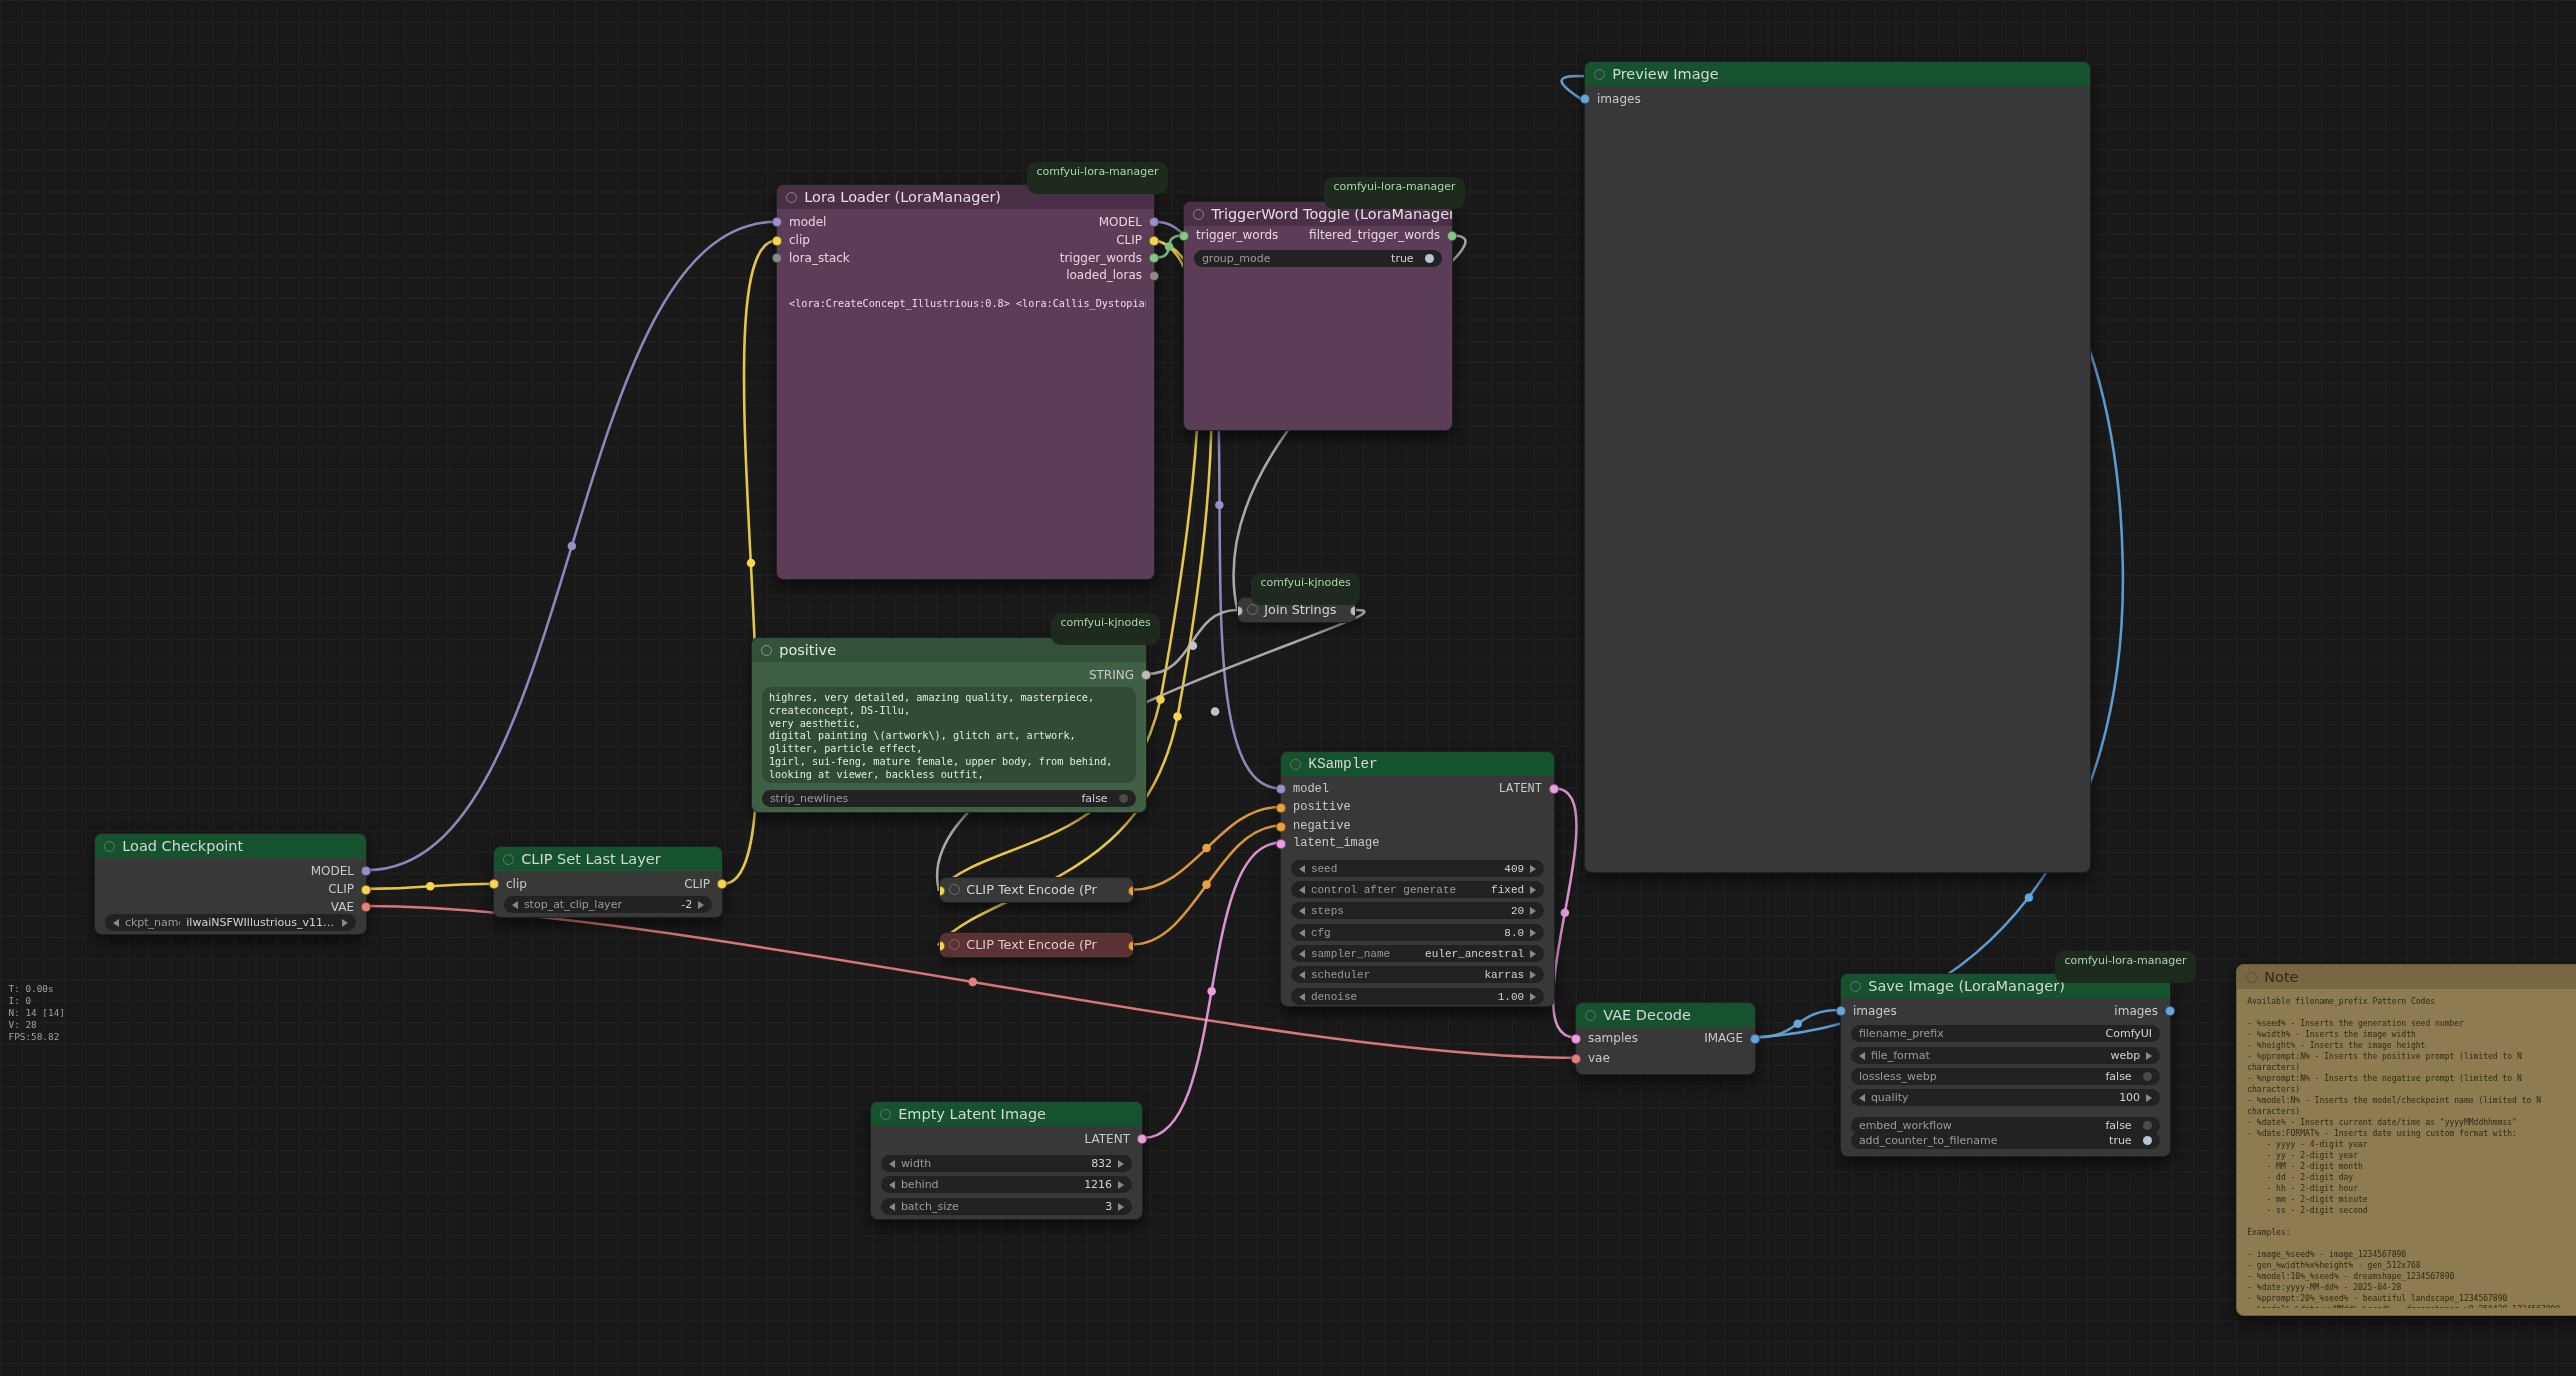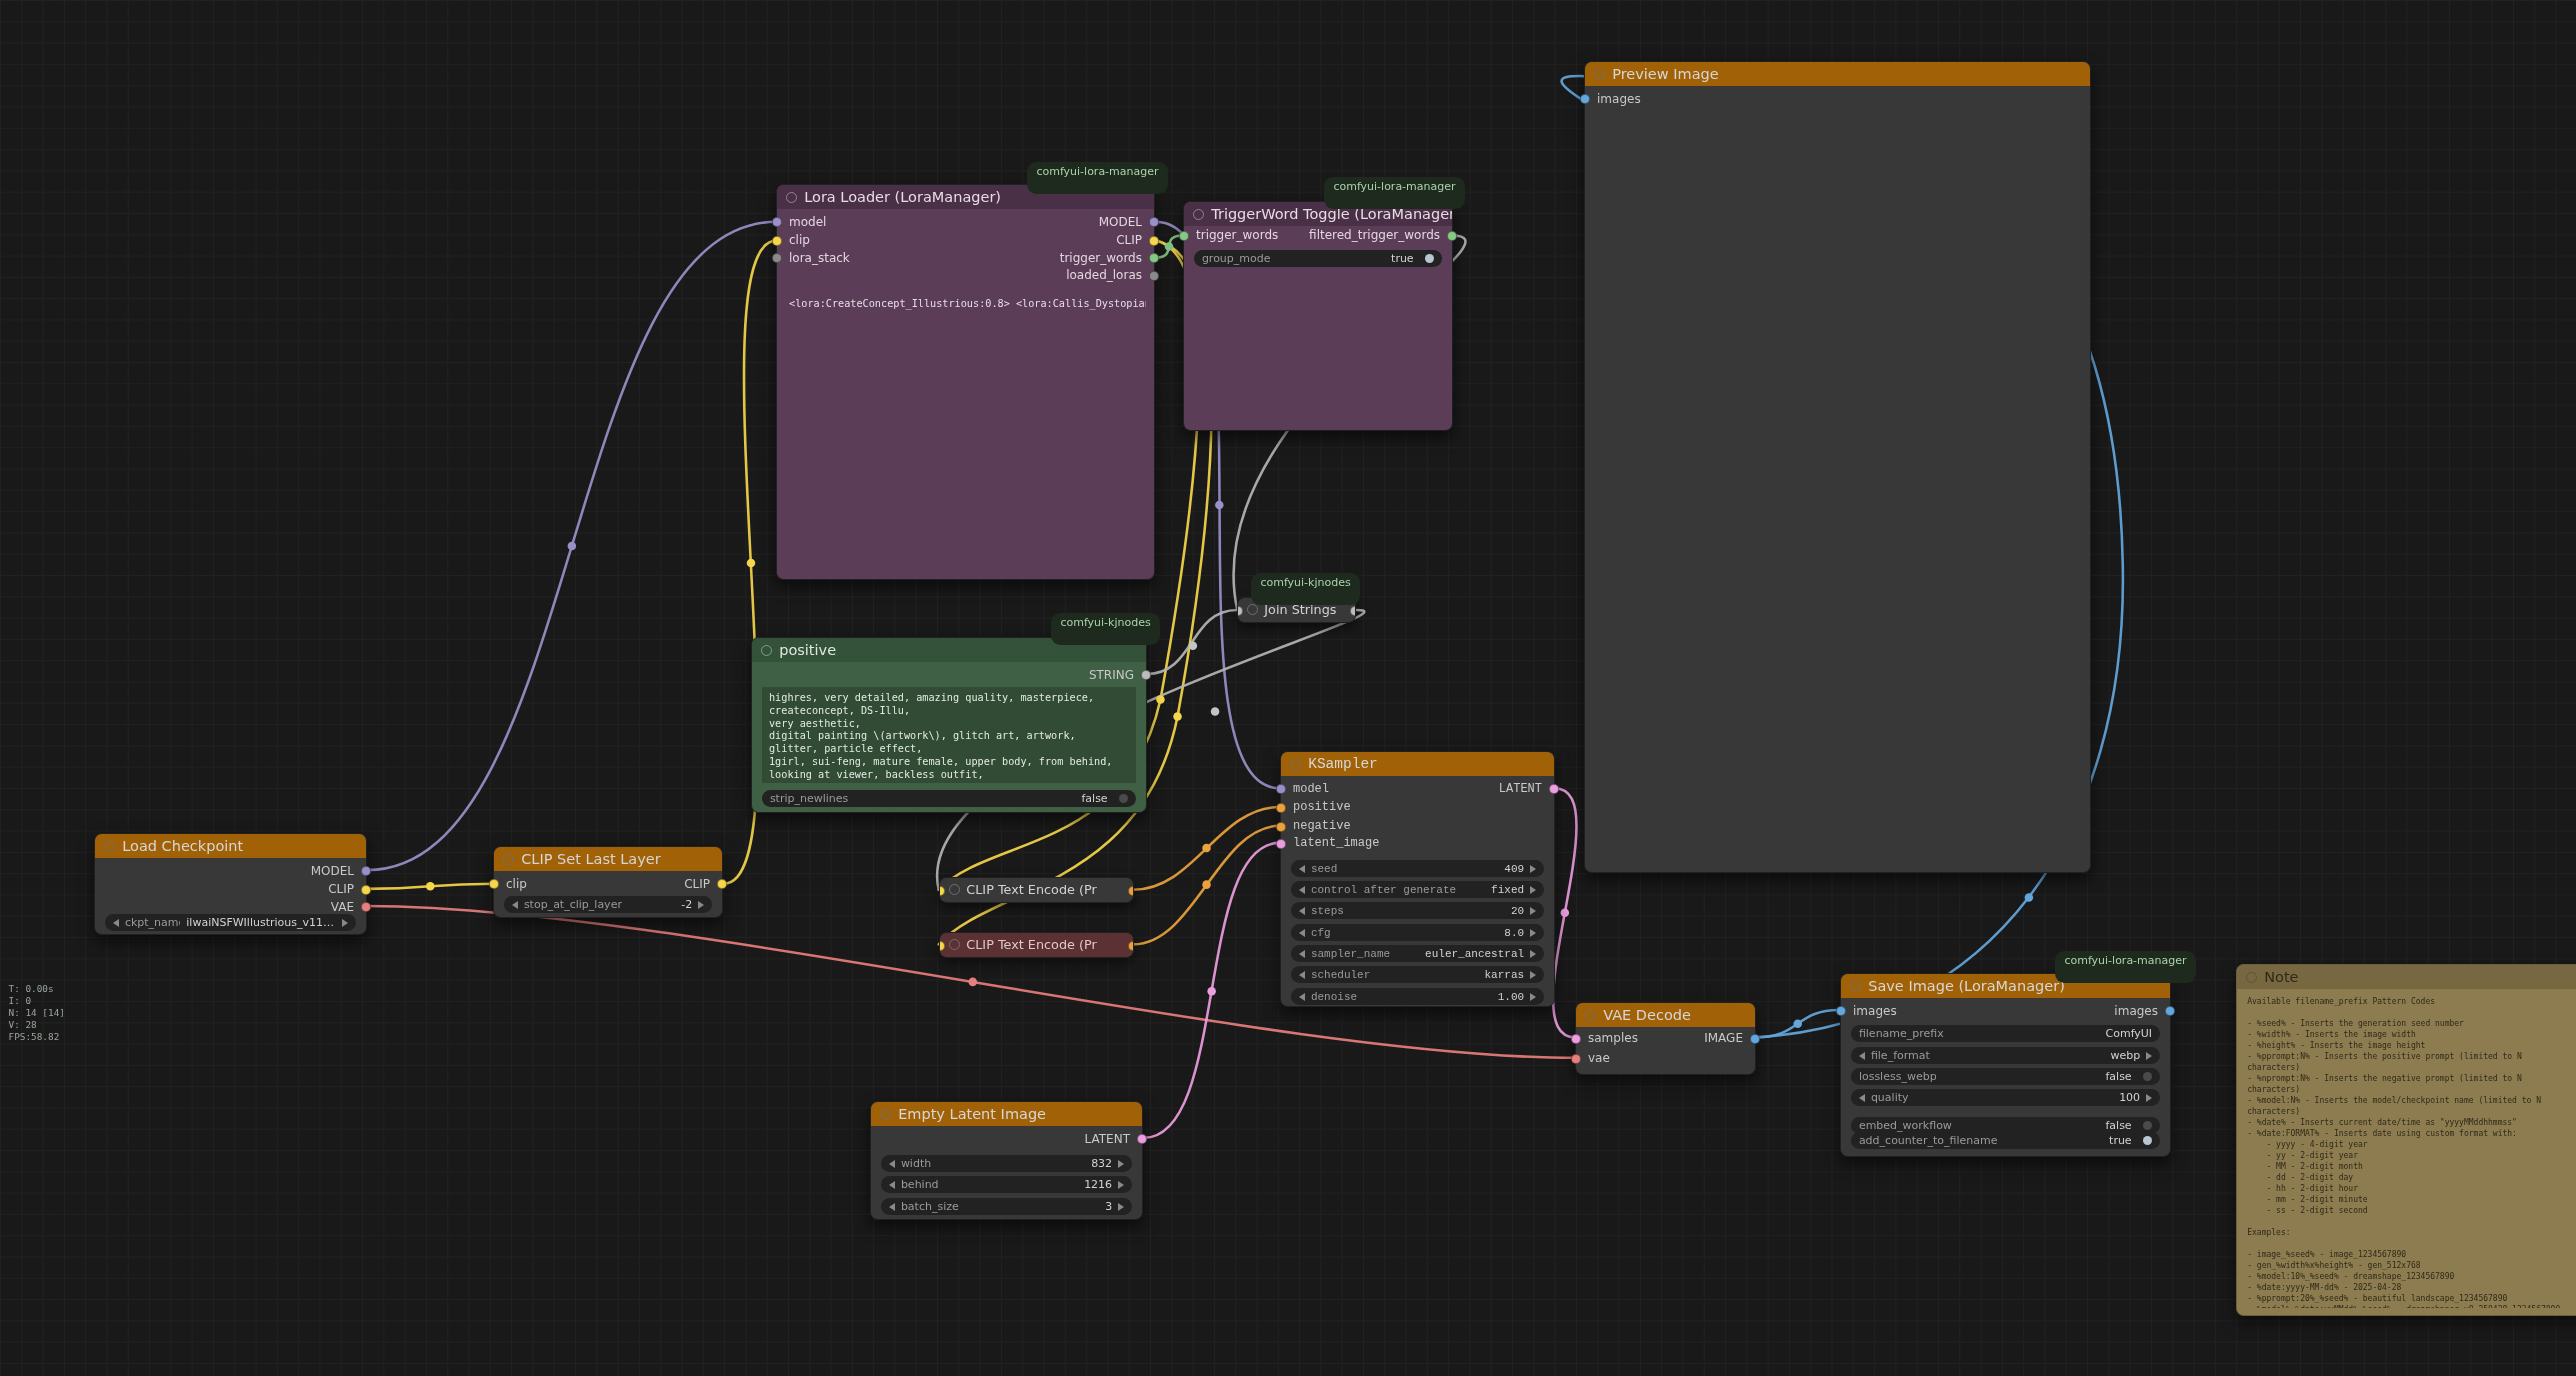--- a/index.html
+++ b/index.html
@@ -16,21 +16,21 @@
   .w{fill:none;stroke-width:3;stroke-linecap:round;opacity:.92}
   .w.model{stroke:#9a8fc9}.w.clip{stroke:#f6d64a}.w.vae{stroke:#e87e7e}
   .w.cond{stroke:#e9a23d}.w.latent{stroke:#eb9ddf}.w.image{stroke:#64a7dd}
   .w.string{stroke:#b4b4b4}.w.trigger{stroke:#86c886}
   .d.model{fill:#9a8fc9}.d.clip{fill:#f6d64a}.d.vae{fill:#e87e7e}
   .d.cond{fill:#e9a23d}.d.latent{fill:#eb9ddf}.d.image{fill:#64a7dd}
   .d.string{fill:#c4c4c4}.d.trigger{fill:#86c886}
 
   .node{position:absolute;z-index:2;background:#383838;border:0.9px solid #202020;
         border-radius:7.7px;box-shadow:0 6.8px 15.4px rgba(0,0,0,.55);box-sizing:border-box;}
-  .ntitle{height:24px;background:#a16207;border-radius:6.8px 6.8px 0 0;display:flex;
+  .ntitle{height:24px;background:#14532d;border-radius:6.8px 6.8px 0 0;display:flex;
           align-items:center;gap:7.7px;padding:0 8.5px;font-size:14.5px;color:#d6d6d6;white-space:nowrap;overflow:hidden;}
   .ring{width:11px;height:11px;border-radius:50%;border:1.7px solid #6f6f6f;box-sizing:border-box;flex:none;}
   .purple{background:#5c3d58}.purple .ntitle{background:#4a3047;color:#e7dbe5}
   .purple .ring{border-color:#9a7f96}
   .green{background:#3f6045}.green .ntitle{background:#34513a;color:#dfe8df}
   .green .ring{border-color:#7fa084}
   .note{background:#8c7c50;border-color:#6d5f3c}.note .ntitle{background:#776841;color:#2f2a18}
   .note .ring{border-color:#5f5435}
 
   .cnode{position:absolute;z-index:2;height:25.6px;border-radius:7.7px;background:#383838;
@@ -49,21 +49,21 @@
 
   .widget{position:absolute;left:10.2px;right:10.2px;height:17px;border-radius:8.5px;background:#222;
           display:flex;align-items:center;padding:0 7.7px;gap:6px;font-size:11px;box-sizing:border-box;}
   .wname{color:#9a9a9a;white-space:nowrap;overflow:hidden;}
   .wval{margin-left:auto;color:#d2d2d2;white-space:nowrap;overflow:hidden;text-overflow:ellipsis;}
   .arr-l{width:0;height:0;border-top:4.3px solid transparent;border-bottom:4.3px solid transparent;border-right:6px solid #8a8a8a;flex:none;}
   .arr-r{width:0;height:0;border-top:4.3px solid transparent;border-bottom:4.3px solid transparent;border-left:6px solid #8a8a8a;flex:none;}
   .tdot{width:9.4px;height:9.4px;border-radius:50%;margin-left:5.1px;flex:none;}
   .t-on{background:#b8c6d2}.t-off{background:#4a4a4a}
 
-  .textarea{position:absolute;left:10.2px;right:10.2px;background:rgba(0,0,0,.22);border-radius:1px;
+  .textarea{position:absolute;left:10.2px;right:10.2px;background:rgba(0,0,0,.22);border-radius:9px;
             color:#e3ebe3;font:10.2px/12.8px "DejaVu Sans Mono",monospace;padding:5.1px 6.8px;
             white-space:pre-wrap;overflow:hidden;box-sizing:border-box;}
   .loratext{position:absolute;left:12px;right:8.5px;color:#e8dde6;font:10.2px/12.8px "DejaVu Sans Mono",monospace;
             white-space:nowrap;overflow:hidden;}
   .notebody{position:absolute;left:10.2px;right:8.5px;top:31px;bottom:6.8px;color:#2f2a18;
             font:8px/11px "DejaVu Sans Mono",monospace;white-space:pre-wrap;overflow:hidden;}
   .badge{position:absolute;z-index:3;height:32px;padding:0 9.4px;border-radius:9.4px;background:#1e2a1e;
          color:#abd3ab;font-size:11px;line-height:19px;white-space:nowrap;}
   .stats{position:absolute;z-index:3;left:8.5px;top:983px;font:9.4px/12px "DejaVu Sans Mono",monospace;color:#9aa59a;}
   .stats div{white-space:pre}

